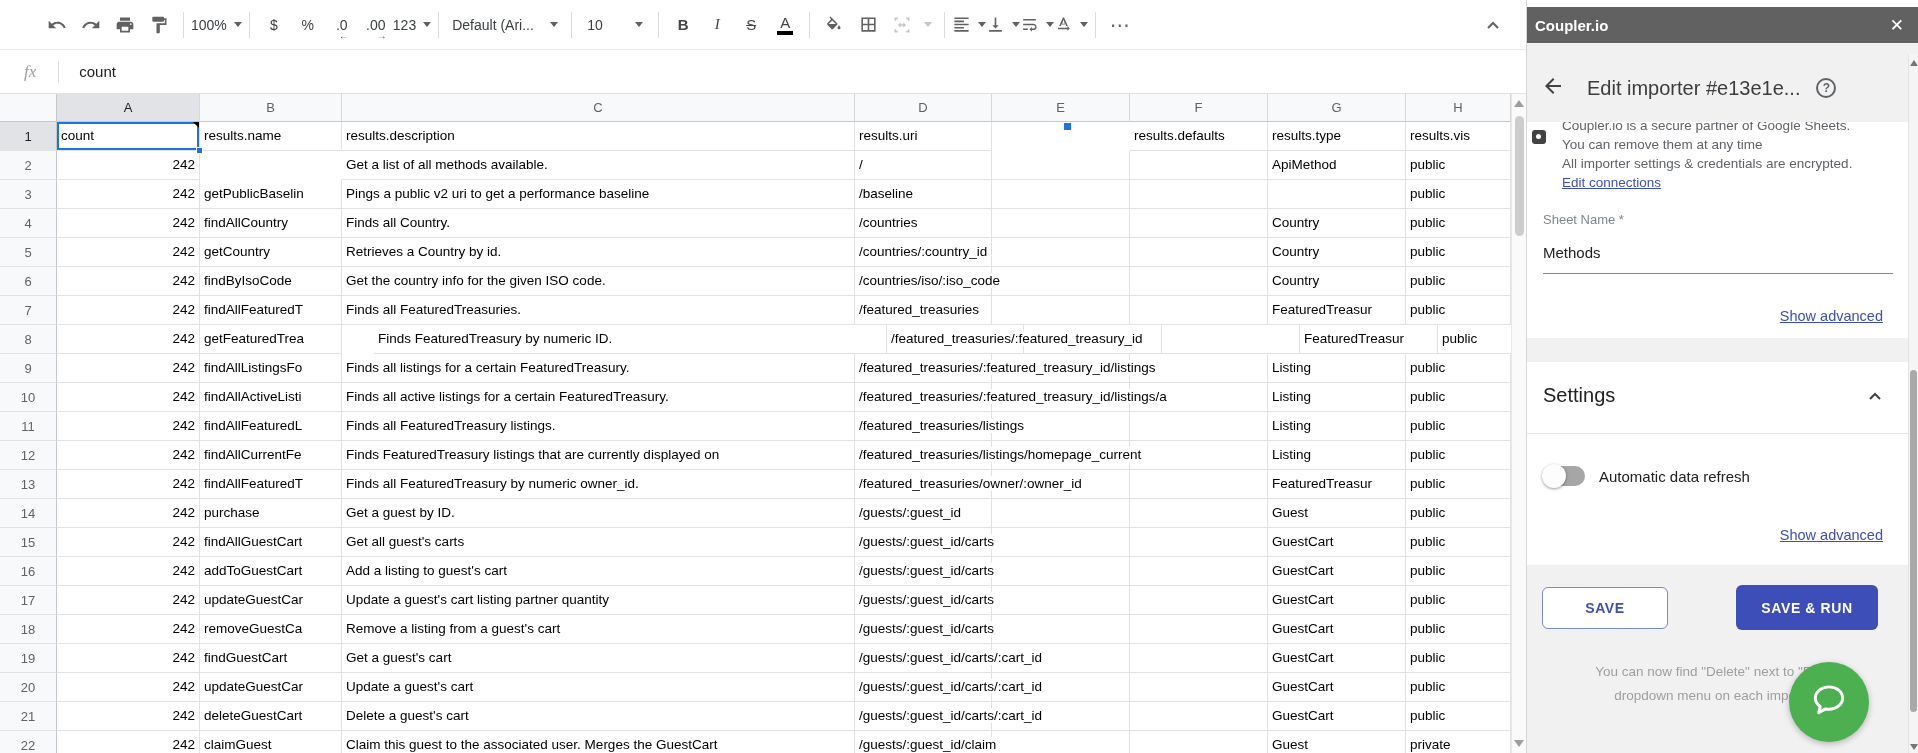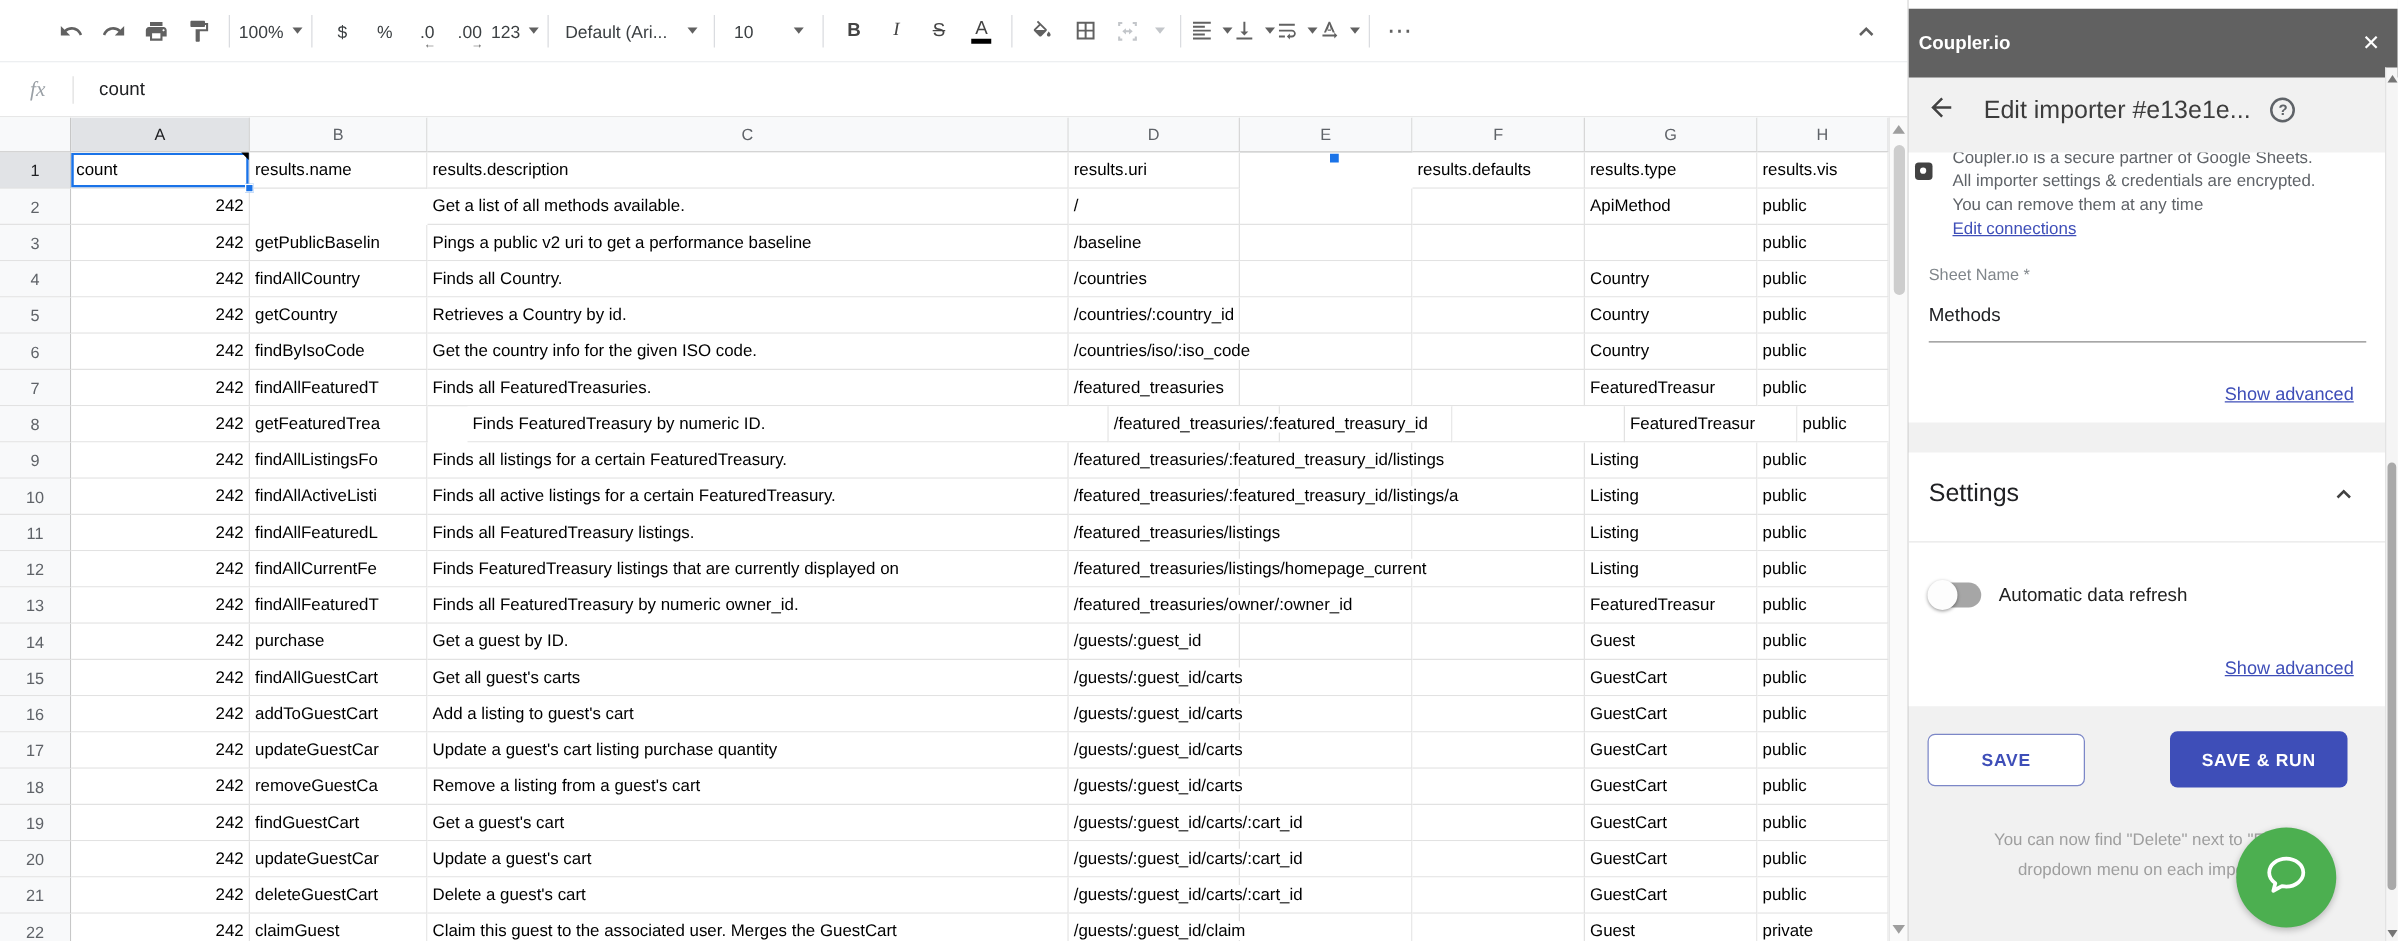--- a/index.html
+++ b/index.html
@@ -71,21 +71,21 @@
   .tri-up{width:0;height:0;border-left:5px solid transparent;border-right:5px solid transparent;
     border-bottom:7px solid #9e9e9e;margin:6px auto 0;}
   .tri-down{width:0;height:0;border-left:5px solid transparent;border-right:5px solid transparent;
     border-top:7px solid #9e9e9e;margin:0 auto;position:absolute;bottom:6px;left:2px;}
   .gthumb{position:absolute;left:3px;top:22px;width:9px;height:120px;background:#cdcdcd;border-radius:5px;}
 
   
   .sidebar{position:absolute;left:1526px;top:0;width:392px;height:753px;
     background:#f1f1f1;border-left:1px solid #d5d5d5;}
   .sb-topstrip{position:absolute;left:0;top:0;width:100%;height:7px;background:#fff;}
-  .sb-bar{position:absolute;left:0;top:7px;width:100%;height:55px;background:var(--hdrgrey);
+  .sb-bar{position:absolute;left:0;top:7px;width:100%;height:36px;background:var(--hdrgrey);
     display:flex;align-items:center;text-align:right;}
   .sb-bar .ttl{color:#fff;font-size:15px;font-weight:bold;margin-left:8px;}
   .sb-close{margin-left:auto;margin-right:14px;color:#fff;font-size:17px;cursor:pointer;}
   .sb-scroll{position:absolute;right:0;top:54px;width:10px;bottom:0;background:#f5f5f5;border-left:1px solid #e3e3e3;}
   .sb-scroll .tri-up{border-bottom-color:#757575;margin-top:6px;
     border-left-width:4px;border-right-width:4px;border-bottom-width:6px;}
   .sb-scroll .tri-down{border-top-color:#757575;bottom:3px;left:1px;
     border-left-width:4px;border-right-width:4px;border-top-width:6px;}
   .sb-thumb{position:absolute;left:1px;top:316px;width:7px;height:342px;background:#a9a9a9;border-radius:4px;}
 
@@ -454,21 +454,21 @@
           <div class="cell ovf" style="width: 137px;"><span class="ovspan">/guests/:guest_id/carts</span></div>
           <div class="cell" style="width: 138px;"></div>
           <div class="cell" style="width: 138px;"></div>
           <div class="cell" style="width: 138px;">GuestCart</div>
           <div class="cell" style="width: 105px;">public</div>
         </div>
         <div class="grow">
           <div class="rh">17</div>
           <div class="cell num" style="width: 143px;">242</div>
           <div class="cell" style="width: 142px;">updateGuestCar</div>
-          <div class="cell" style="width: 513px;">Update a guest's cart listing purchase quantity</div>
+          <div class="cell" style="width: 513px;">Update a guest's cart listing partner quantity</div>
           <div class="cell ovf" style="width: 137px;"><span class="ovspan">/guests/:guest_id/carts</span></div>
           <div class="cell" style="width: 138px;"></div>
           <div class="cell" style="width: 138px;"></div>
           <div class="cell" style="width: 138px;">GuestCart</div>
           <div class="cell" style="width: 105px;">public</div>
         </div>
         <div class="grow">
           <div class="rh">18</div>
           <div class="cell num" style="width: 143px;">242</div>
           <div class="cell" style="width: 142px;">removeGuestCa</div>
@@ -545,22 +545,22 @@
             <path d="M20 11H7.83l5.59-5.59L12 4l-8 8 8 8 1.41-1.41L7.83 13H20v-2z"></path>
           </svg></span>
       <span class="sb-title">Edit importer #e13e1e...</span>
       <span class="help-circle">?</span>
     </div>
 
     <div class="card card1">
       <div class="note-icon"></div>
       <div class="note-text">
         <div>Coupler.io is a secure partner of Google Sheets.</div>
+        <div>You can remove them at any time</div>
         <div>All importer settings &amp; credentials are encrypted.</div>
-        <div>You can remove them at any time</div>
         <div><span class="note-link">Edit connections</span></div>
       </div>
       <div class="sn-label">Sheet Name *</div>
       <div class="sn-value">Methods</div>
       <div class="show-adv top">Show advanced</div>
     </div>
 
     <div class="card card2">
       <div class="settings-ttl">Settings</div>
       <div class="settings-chev"><svg width="16" height="12" viewBox="0 0 16 12">

